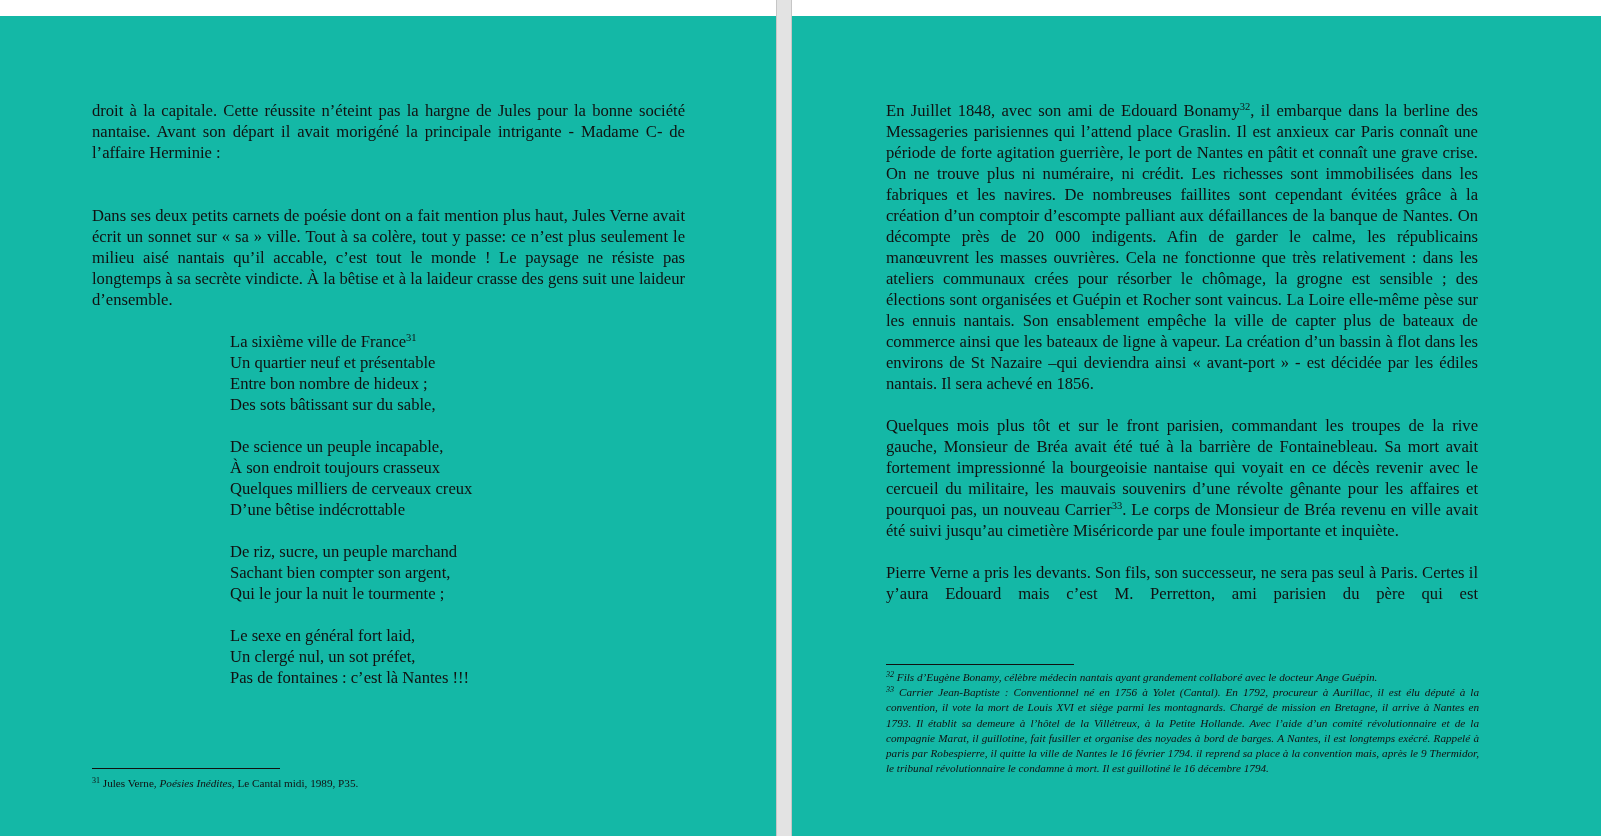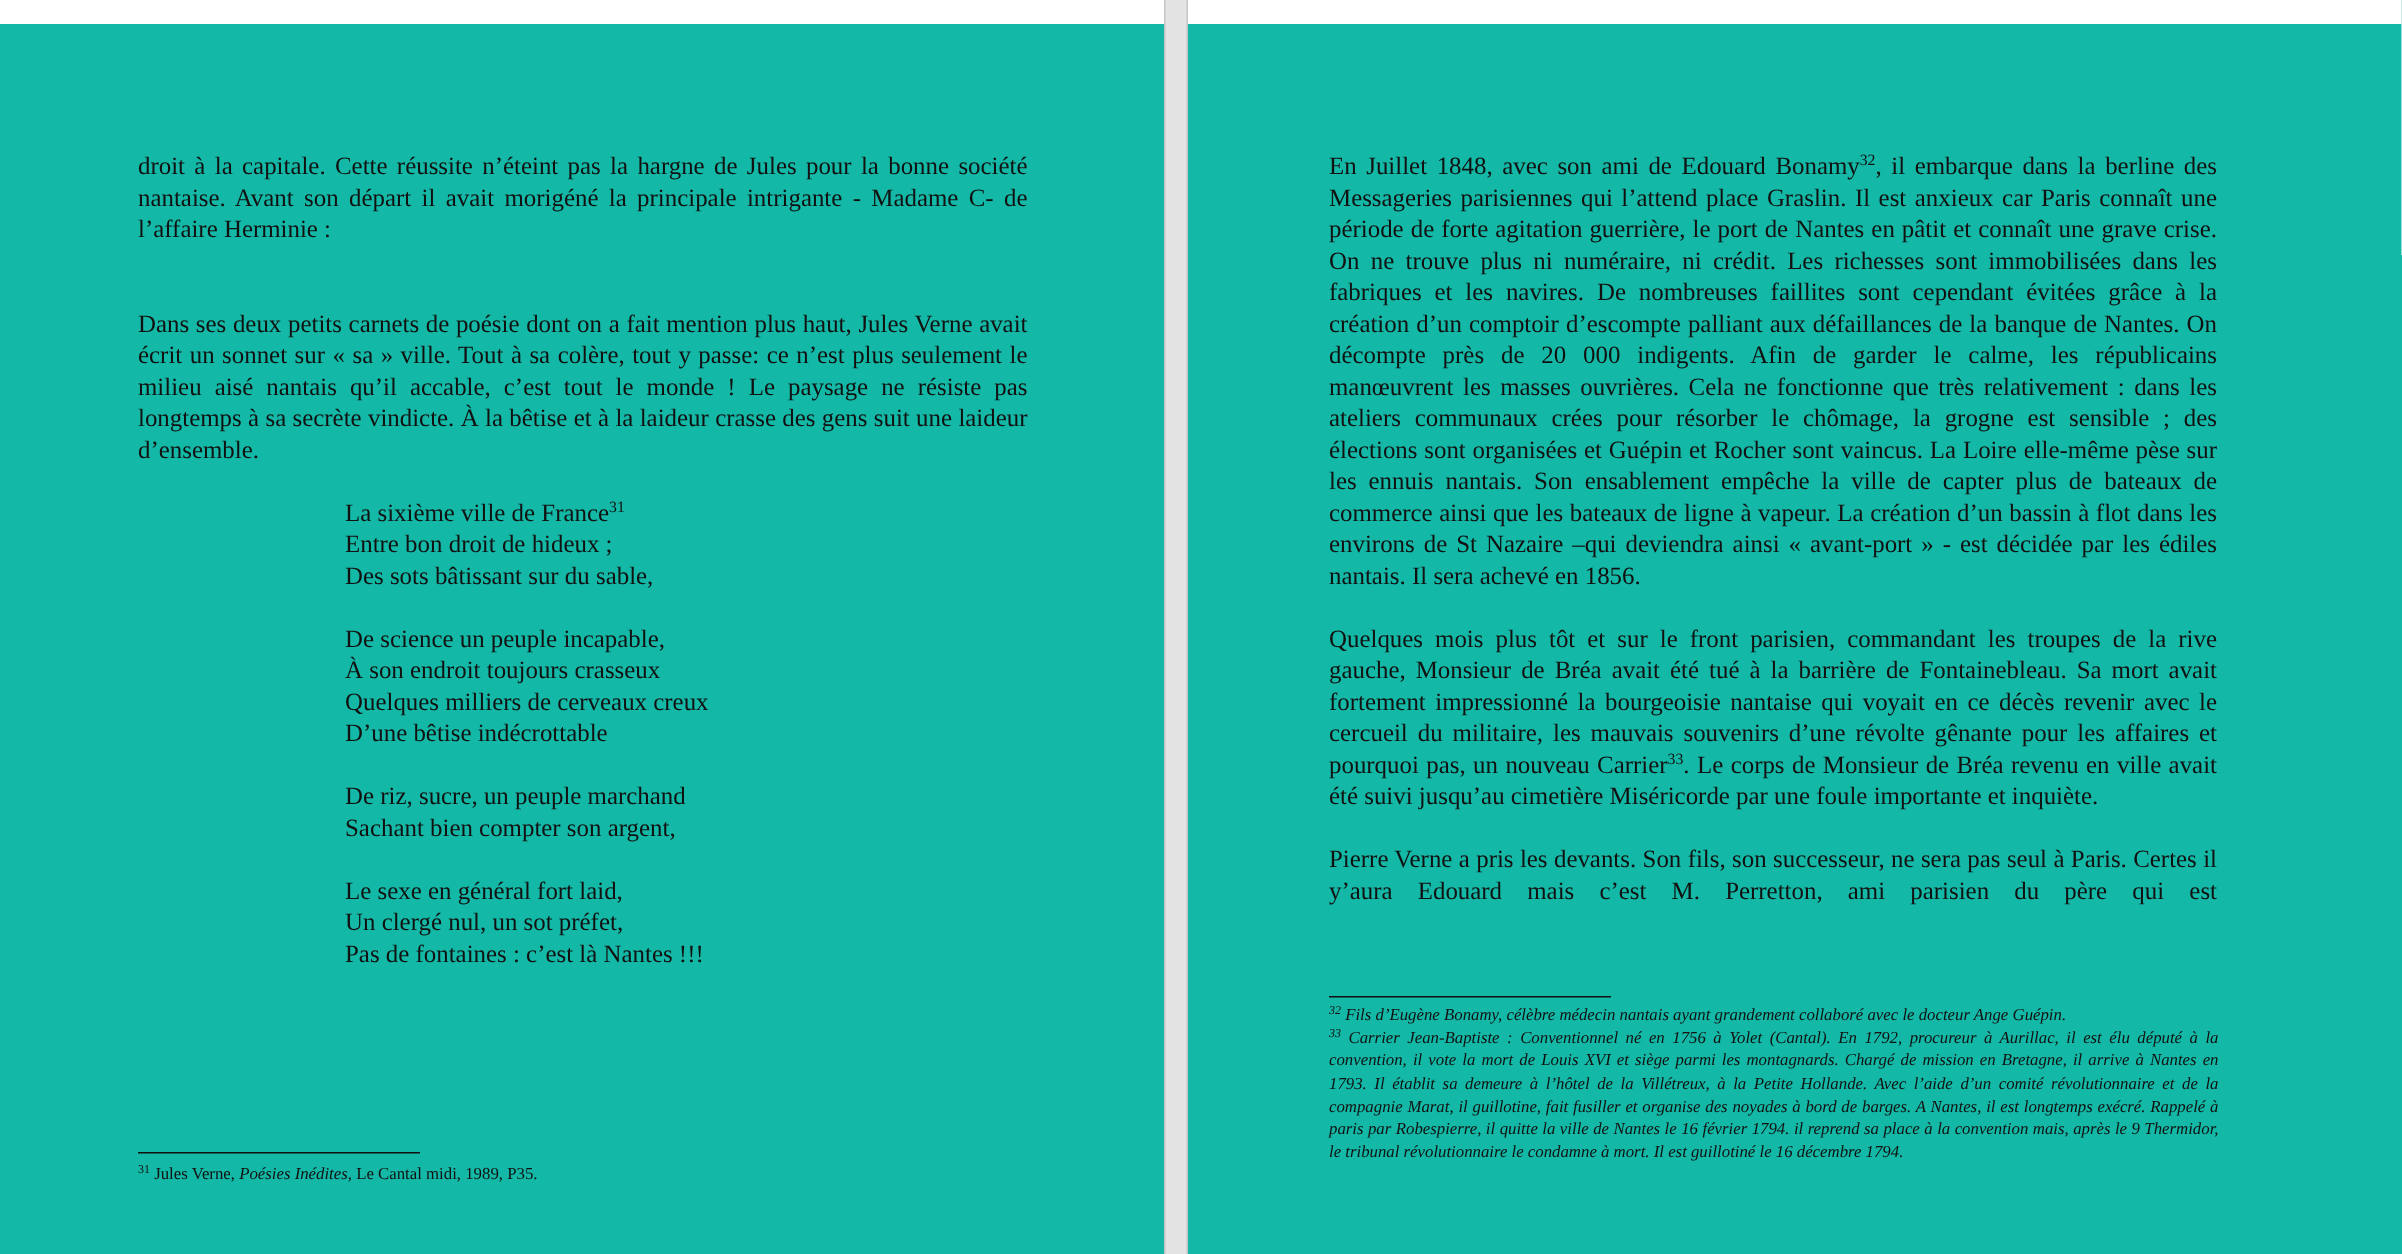--- a/index.html
+++ b/index.html
@@ -86,34 +86,36 @@
   <div class="col">
     <p class="just last-left">droit à la capitale. Cette réussite n’éteint pas la hargne de Jules pour la bonne société nantaise. Avant son départ il avait morigéné la principale intrigante - Madame C- de l’affaire Herminie :</p>
     <div class="gap"></div>
     <div class="gap"></div>
     <p class="just last-left">Dans ses deux petits carnets de poésie dont on a fait mention plus haut, Jules Verne avait écrit un sonnet sur « sa » ville. Tout à sa colère, tout y passe: ce n’est plus seulement le milieu aisé nantais qu’il accable, c’est tout le monde ! Le paysage ne résiste pas longtemps à sa secrète vindicte. À la bêtise et à la laideur crasse des gens suit une laideur d’ensemble.</p>
     <div class="gap"></div>
 
     <div class="poem">
       <div class="stanza">
         <span class="stanza-line"><span>La sixième ville de France</span><sup>31</sup></span>
-        <span class="stanza-line">Entre bon droit de hideux ;</span>
+        <span class="stanza-line">Un quartier neuf et présentable</span>
+        <span class="stanza-line">Entre bon nombre de hideux ;</span>
         <span class="stanza-line">Des sots bâtissant sur du sable,</span>
       </div>
       <div class="gap"></div>
       <div class="stanza">
         <span class="stanza-line">De science un peuple incapable,</span>
         <span class="stanza-line">À son endroit toujours crasseux</span>
         <span class="stanza-line">Quelques milliers de cerveaux creux</span>
         <span class="stanza-line">D’une bêtise indécrottable</span>
       </div>
       <div class="gap"></div>
       <div class="stanza">
         <span class="stanza-line">De riz, sucre, un peuple marchand</span>
         <span class="stanza-line">Sachant bien compter son argent,</span>
+        <span class="stanza-line">Qui le jour la nuit le tourmente ;</span>
       </div>
       <div class="gap"></div>
       <div class="stanza">
         <span class="stanza-line">Le sexe en général fort laid,</span>
         <span class="stanza-line">Un clergé nul, un sot préfet,</span>
         <span class="stanza-line">Pas de fontaines : c’est là Nantes !!!</span>
       </div>
     </div>
   </div>
 

